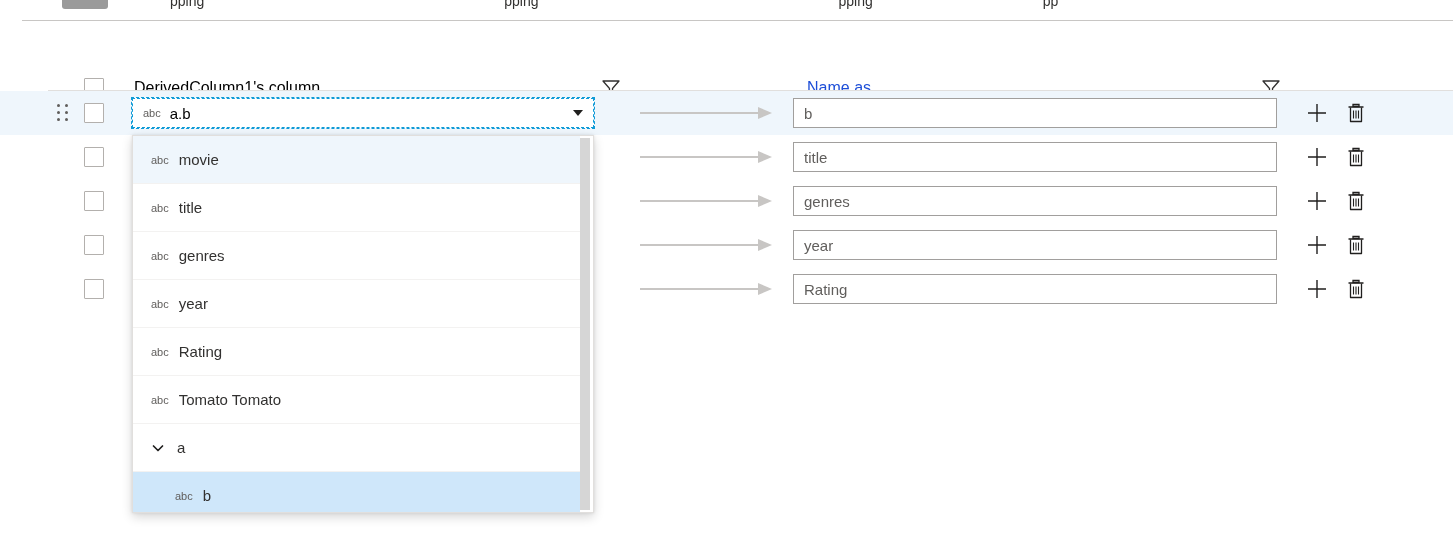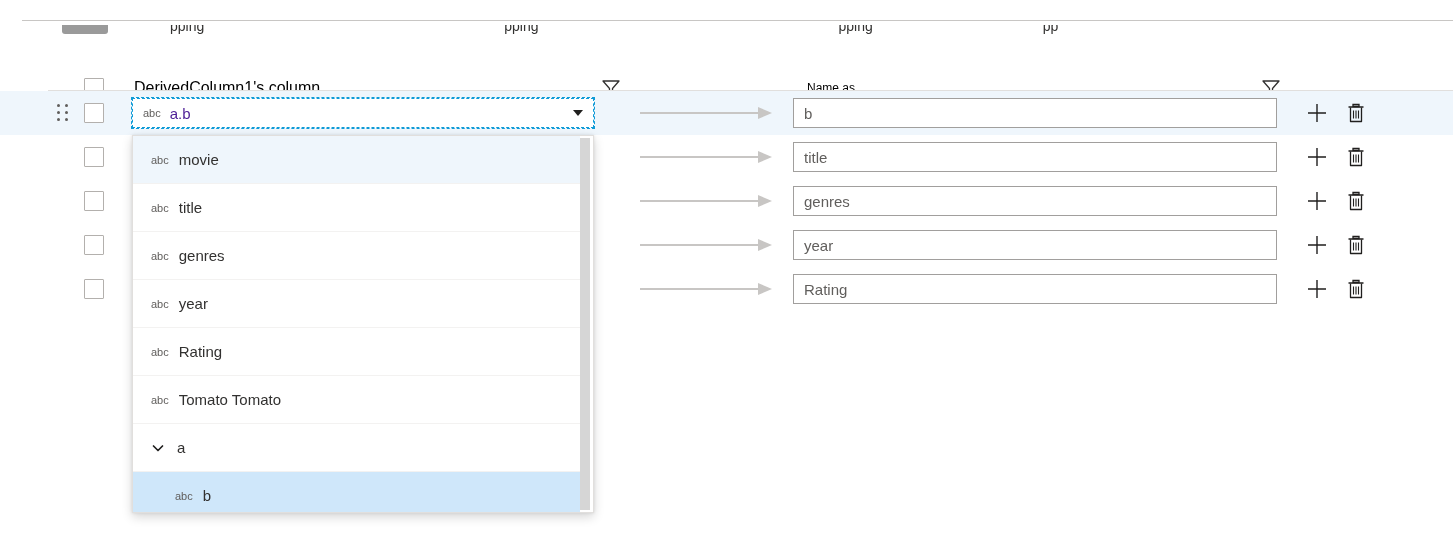--- a/index.html
+++ b/index.html
@@ -17,21 +17,20 @@
     overflow: hidden;
     background: #ffffff;
   }
 
   
   .clipped-strip {
     position: absolute;
     left: 0; top: 0;
     width: 1304px; height: 18px;
     overflow: hidden;
-    margin-top: 25px;
   }
   .clipped-inner {
     position: absolute;
     left: 0; top: -16px;
     width: 1453px; height: 34px;
     display: flex;
     align-items: center;
     font-size: 14px;
     color: #323130;
   }
@@ -76,22 +75,22 @@
     white-space: nowrap;
   }
   .hdr-filter-1 {
     position: absolute;
     left: 599px; top: 44px;
     width: 24px; height: 24px;
   }
   .hdr-title-2 {
     position: absolute;
     left: 807px; top: 46px;
-    font-size: 12px;
-    color: #000000;
+    font-size: 16px;
+    color: #1d4ed8;
     line-height: 20px;
     white-space: nowrap;
   }
   .hdr-filter-2 {
     position: absolute;
     left: 1259px; top: 44px;
     width: 24px; height: 24px;
   }
 
   .header-bottom-line {
@@ -161,21 +160,21 @@
   .type-abc {
     font-size: 11px;
     color: #605e5c;
     font-family: "Liberation Sans", sans-serif;
     letter-spacing: 0px;
     margin-right: 9px;
     flex: none;
   }
   .combo-value {
     font-size: 15px;
-    color: #4c1d95;
+    color: #000000;
     flex: 1;
     white-space: nowrap;
     overflow: hidden;
   }
   .combo-caret {
     width: 0; height: 0;
     border-left: 5px solid transparent;
     border-right: 5px solid transparent;
     border-top: 6px solid #201f1e;
     margin-right: 2px;

